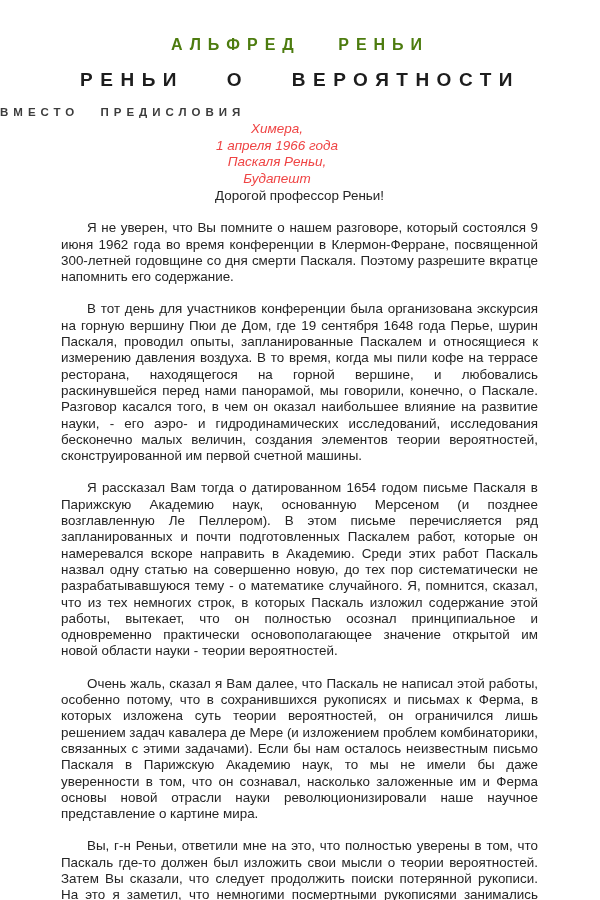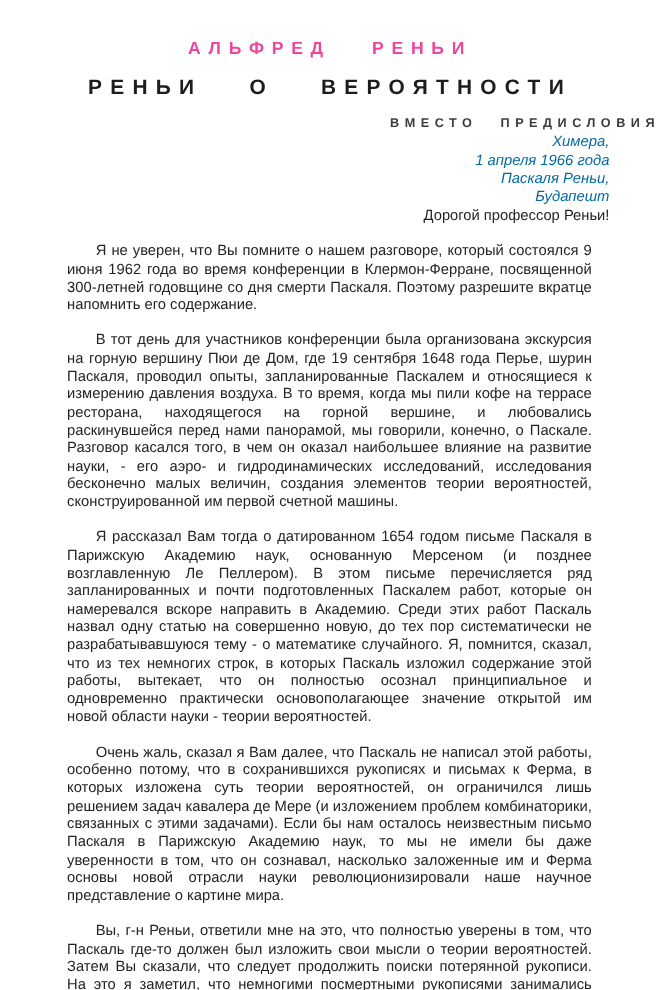--- a/index.html
+++ b/index.html
@@ -12,60 +12,60 @@
     color: #222222;
     font-family: "Liberation Sans", sans-serif;
   }
   .author-line {
     margin-top: 36px;
     text-align: center;
     font-weight: 700;
     font-size: 16px;
     letter-spacing: 7px;
     word-spacing: 26px;
-    color: #ec4899;
+    color: #4d7c0f;
     white-space: nowrap;
   }
   .book-title {
     margin-top: 15px;
     text-align: center;
     font-weight: 700;
     font-size: 19px;
     letter-spacing: 7.5px;
     word-spacing: 30px;
     color: #1d1d1d;
     white-space: nowrap;
   }
   .section-subtitle {
     margin-top: 15px;
-    text-align: right;
+    text-align: left;
     font-weight: 700;
     font-size: 11.5px;
     letter-spacing: 5px;
     word-spacing: 13px;
     color: #3c3c3c;
     white-space: nowrap;
   }
   .letterhead {
     margin: 3px 46px 0 0;
-    text-align: right;
+    text-align: center;
     font-style: italic;
     font-size: 13.5px;
     line-height: 16.5px;
-    color: #0369a1;
+    color: #ef4444;
   }
   .letter-body {
     margin: 1px 46px 0 45px;
     font-size: 13.4px;
     line-height: 16.3px;
     text-align: justify;
     color: #242424;
   }
   .salutation {
-    text-align: right;
+    text-align: center;
     text-indent: 0;
     margin: 0;
   }
   .para {
     margin: 16px;
     text-indent: 26px;
   }
 </style>
 </head>
 <body>

